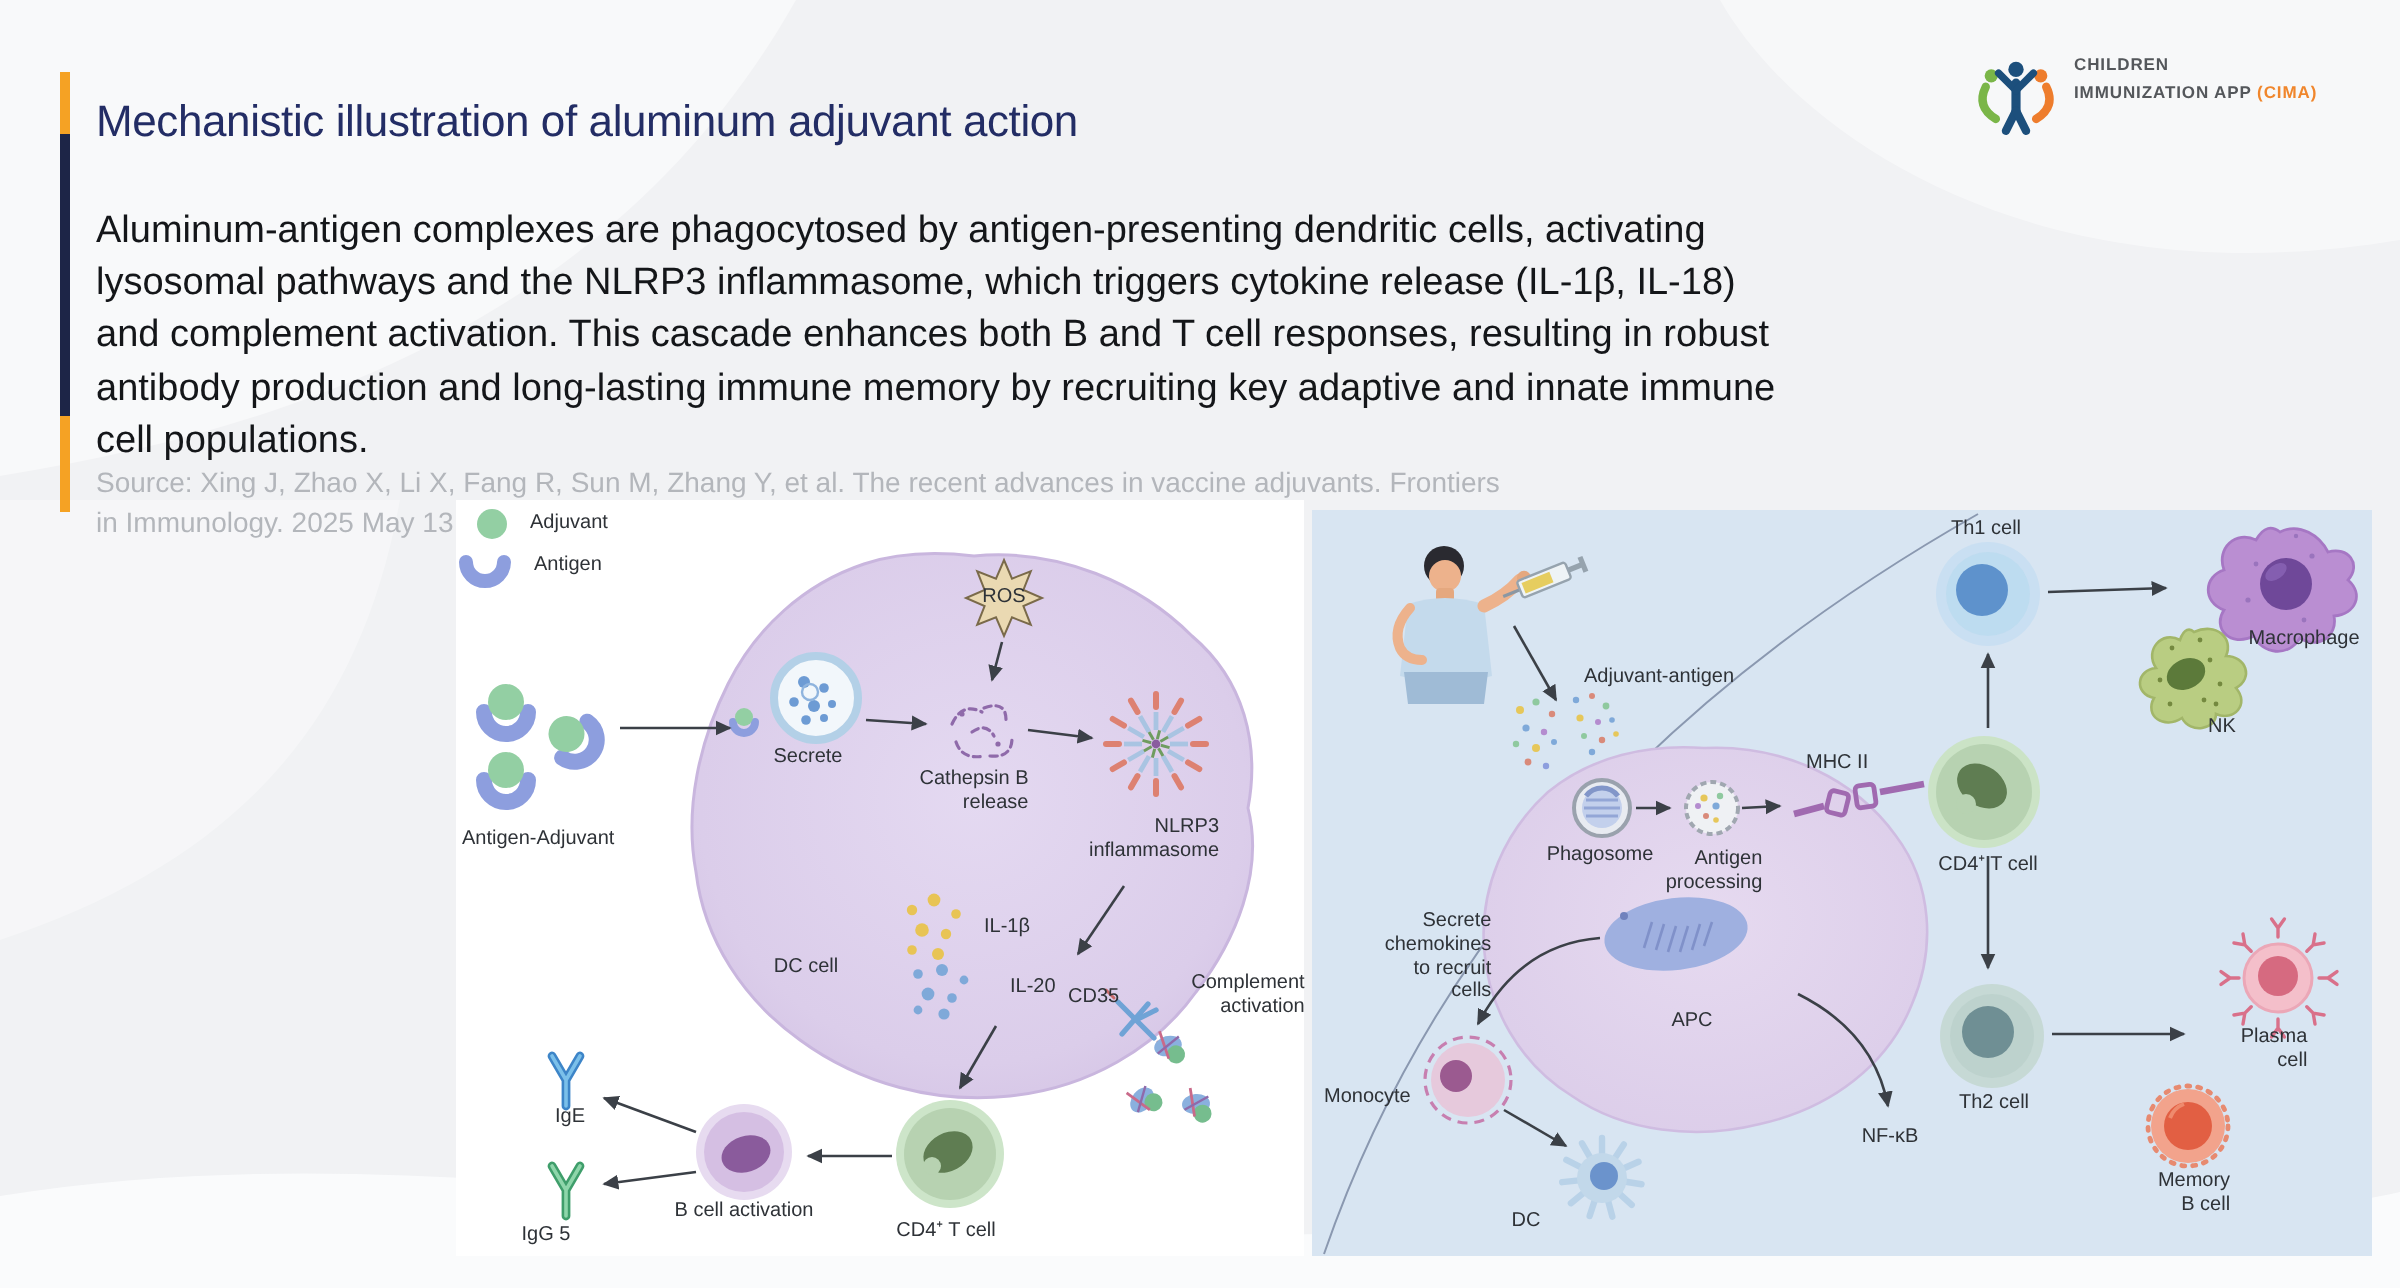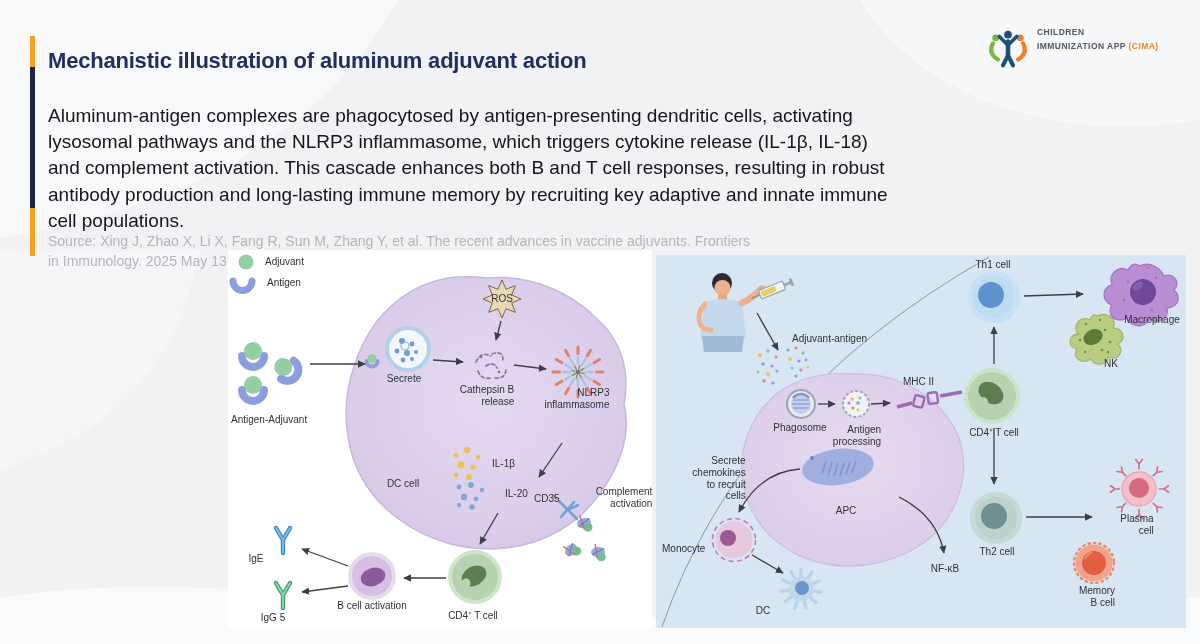--- a/index.html
+++ b/index.html
@@ -3,21 +3,21 @@
 <meta charset="utf-8">
 <style>
   html,body{margin:0;padding:0;background:#e8e9eb;}
   .page{position:relative;width:1200px;height:644px;background:#f1f2f4;overflow:hidden;
         font-family:"Liberation Sans",sans-serif;}
   .bgsvg,.diagram{position:absolute;left:0;top:0;pointer-events:none;}
   .accent-bar{position:absolute;left:30px;top:36px;width:5px;height:220px;display:flex;flex-direction:column;}
   .accent-bar .seg1{height:31px;background:#f5a224;}
   .accent-bar .seg2{height:141px;background:#1d2547;}
   .accent-bar .seg3{flex:1;background:#f5a224;}
-  .title{position:absolute;left:48px;top:33px;font-size:22px;font-weight:bold;color:#232d65;letter-spacing:-0.2px;}
+  .title{position:absolute;left:48px;top:33px;font-size:22px;font-weight:normal;color:#232d65;letter-spacing:-0.2px;}
   .desc{position:absolute;left:48px;top:84px;width:842px;font-size:19px;line-height:1.38;color:#141619;}
   .src{position:absolute;left:48px;top:217px;width:712px;font-size:14px;line-height:1.45;color:#b3b6bb;}
   .logo{position:absolute;left:986px;top:26px;display:flex;gap:7px;}
   .logo-text{font-size:8.5px;font-weight:bold;color:#54575b;letter-spacing:.45px;line-height:1.6;}
   .logo-text .cima{color:#f0862c;}
   .panel{position:absolute;}
   .panel-left{left:228px;top:250px;width:424px;height:378px;background:#ffffff;}
   .panel-right{left:656px;top:255px;width:530px;height:373px;background:#d8e5f2;}
   .lbl{position:absolute;font-size:10px;line-height:1.18;color:#2e3237;white-space:pre-line;}
   .c{transform:translateX(-50%);text-align:right;}
@@ -429,31 +429,31 @@
     </g>
   </svg>
 
   <div class="lbl" style="left:265px;top:256px">Adjuvant</div>
   <div class="lbl" style="left:267px;top:277px">Antigen</div>
   <div class="lbl" style="left:231px;top:414px">Antigen-Adjuvant</div>
   <div class="lbl c" style="left:404px;top:373px">Secrete</div>
   <div class="lbl c sm" style="left:502px;top:293px">ROS</div>
   <div class="lbl c" style="left:487px;top:384px">Cathepsin B
 release</div>
-  <div class="lbl c" style="left:577px;top:387px">NLRP3
+  <div class="lbl c" style="left:577px;top:408px">NLRP3
 inflammasome</div>
   <div class="lbl" style="left:492px;top:458px">IL-1β</div>
   <div class="lbl" style="left:505px;top:488px">IL-20</div>
   <div class="lbl c" style="left:403px;top:478px">DC cell</div>
   <div class="lbl" style="left:534px;top:493px">CD35</div>
   <div class="lbl c" style="left:624px;top:486px">Complement
 activation</div>
   <div class="lbl c" style="left:473px;top:610px">CD4⁺ T cell</div>
   <div class="lbl c" style="left:372px;top:600px">B cell activation</div>
-  <div class="lbl c" style="left:256px;top:553px">IgE</div>
+  <div class="lbl c" style="left:285px;top:553px">IgE</div>
   <div class="lbl c" style="left:273px;top:612px">IgG 5</div>
 
   <div class="lbl" style="left:792px;top:333px">Adjuvant-antigen</div>
   <div class="lbl c" style="left:800px;top:422px">Phagosome</div>
   <div class="lbl c" style="left:857px;top:424px">Antigen
 processing</div>
   <div class="lbl" style="left:903px;top:376px">MHC II</div>
   <div class="lbl c" style="left:994px;top:427px">CD4⁺ T cell</div>
   <div class="lbl c" style="left:993px;top:259px">Th1 cell</div>
   <div class="lbl c" style="left:1152px;top:314px">Macrophage</div>

